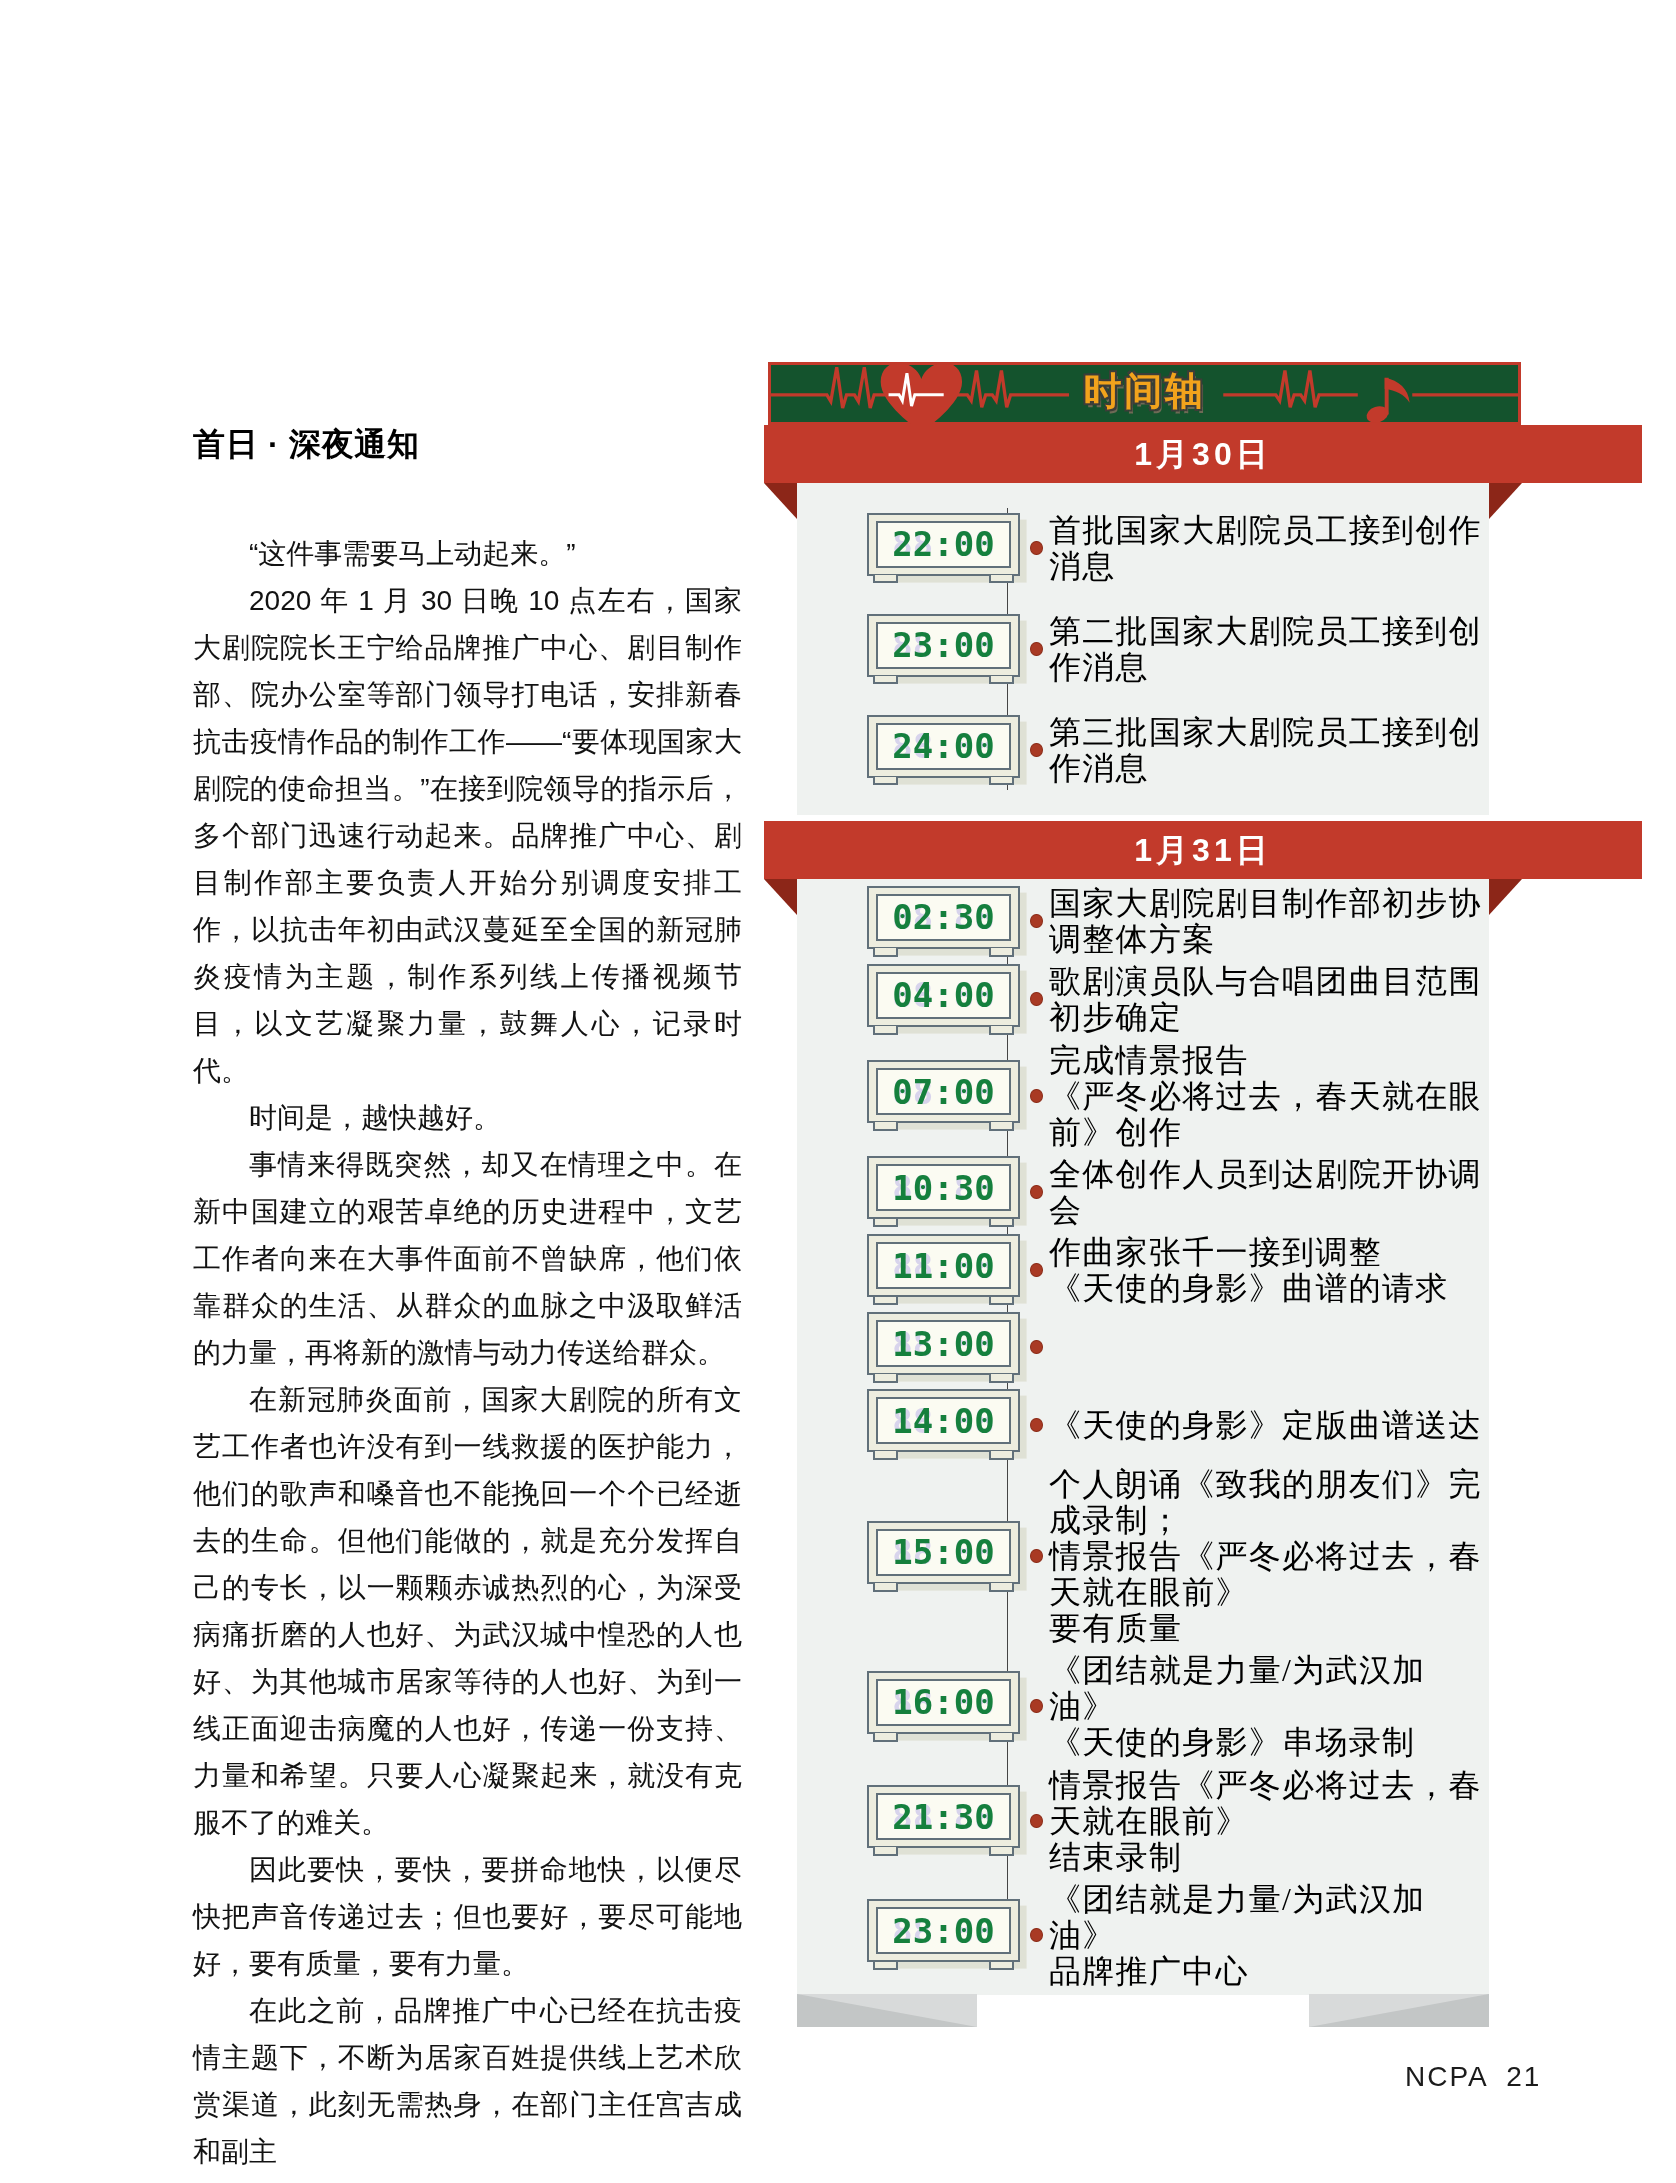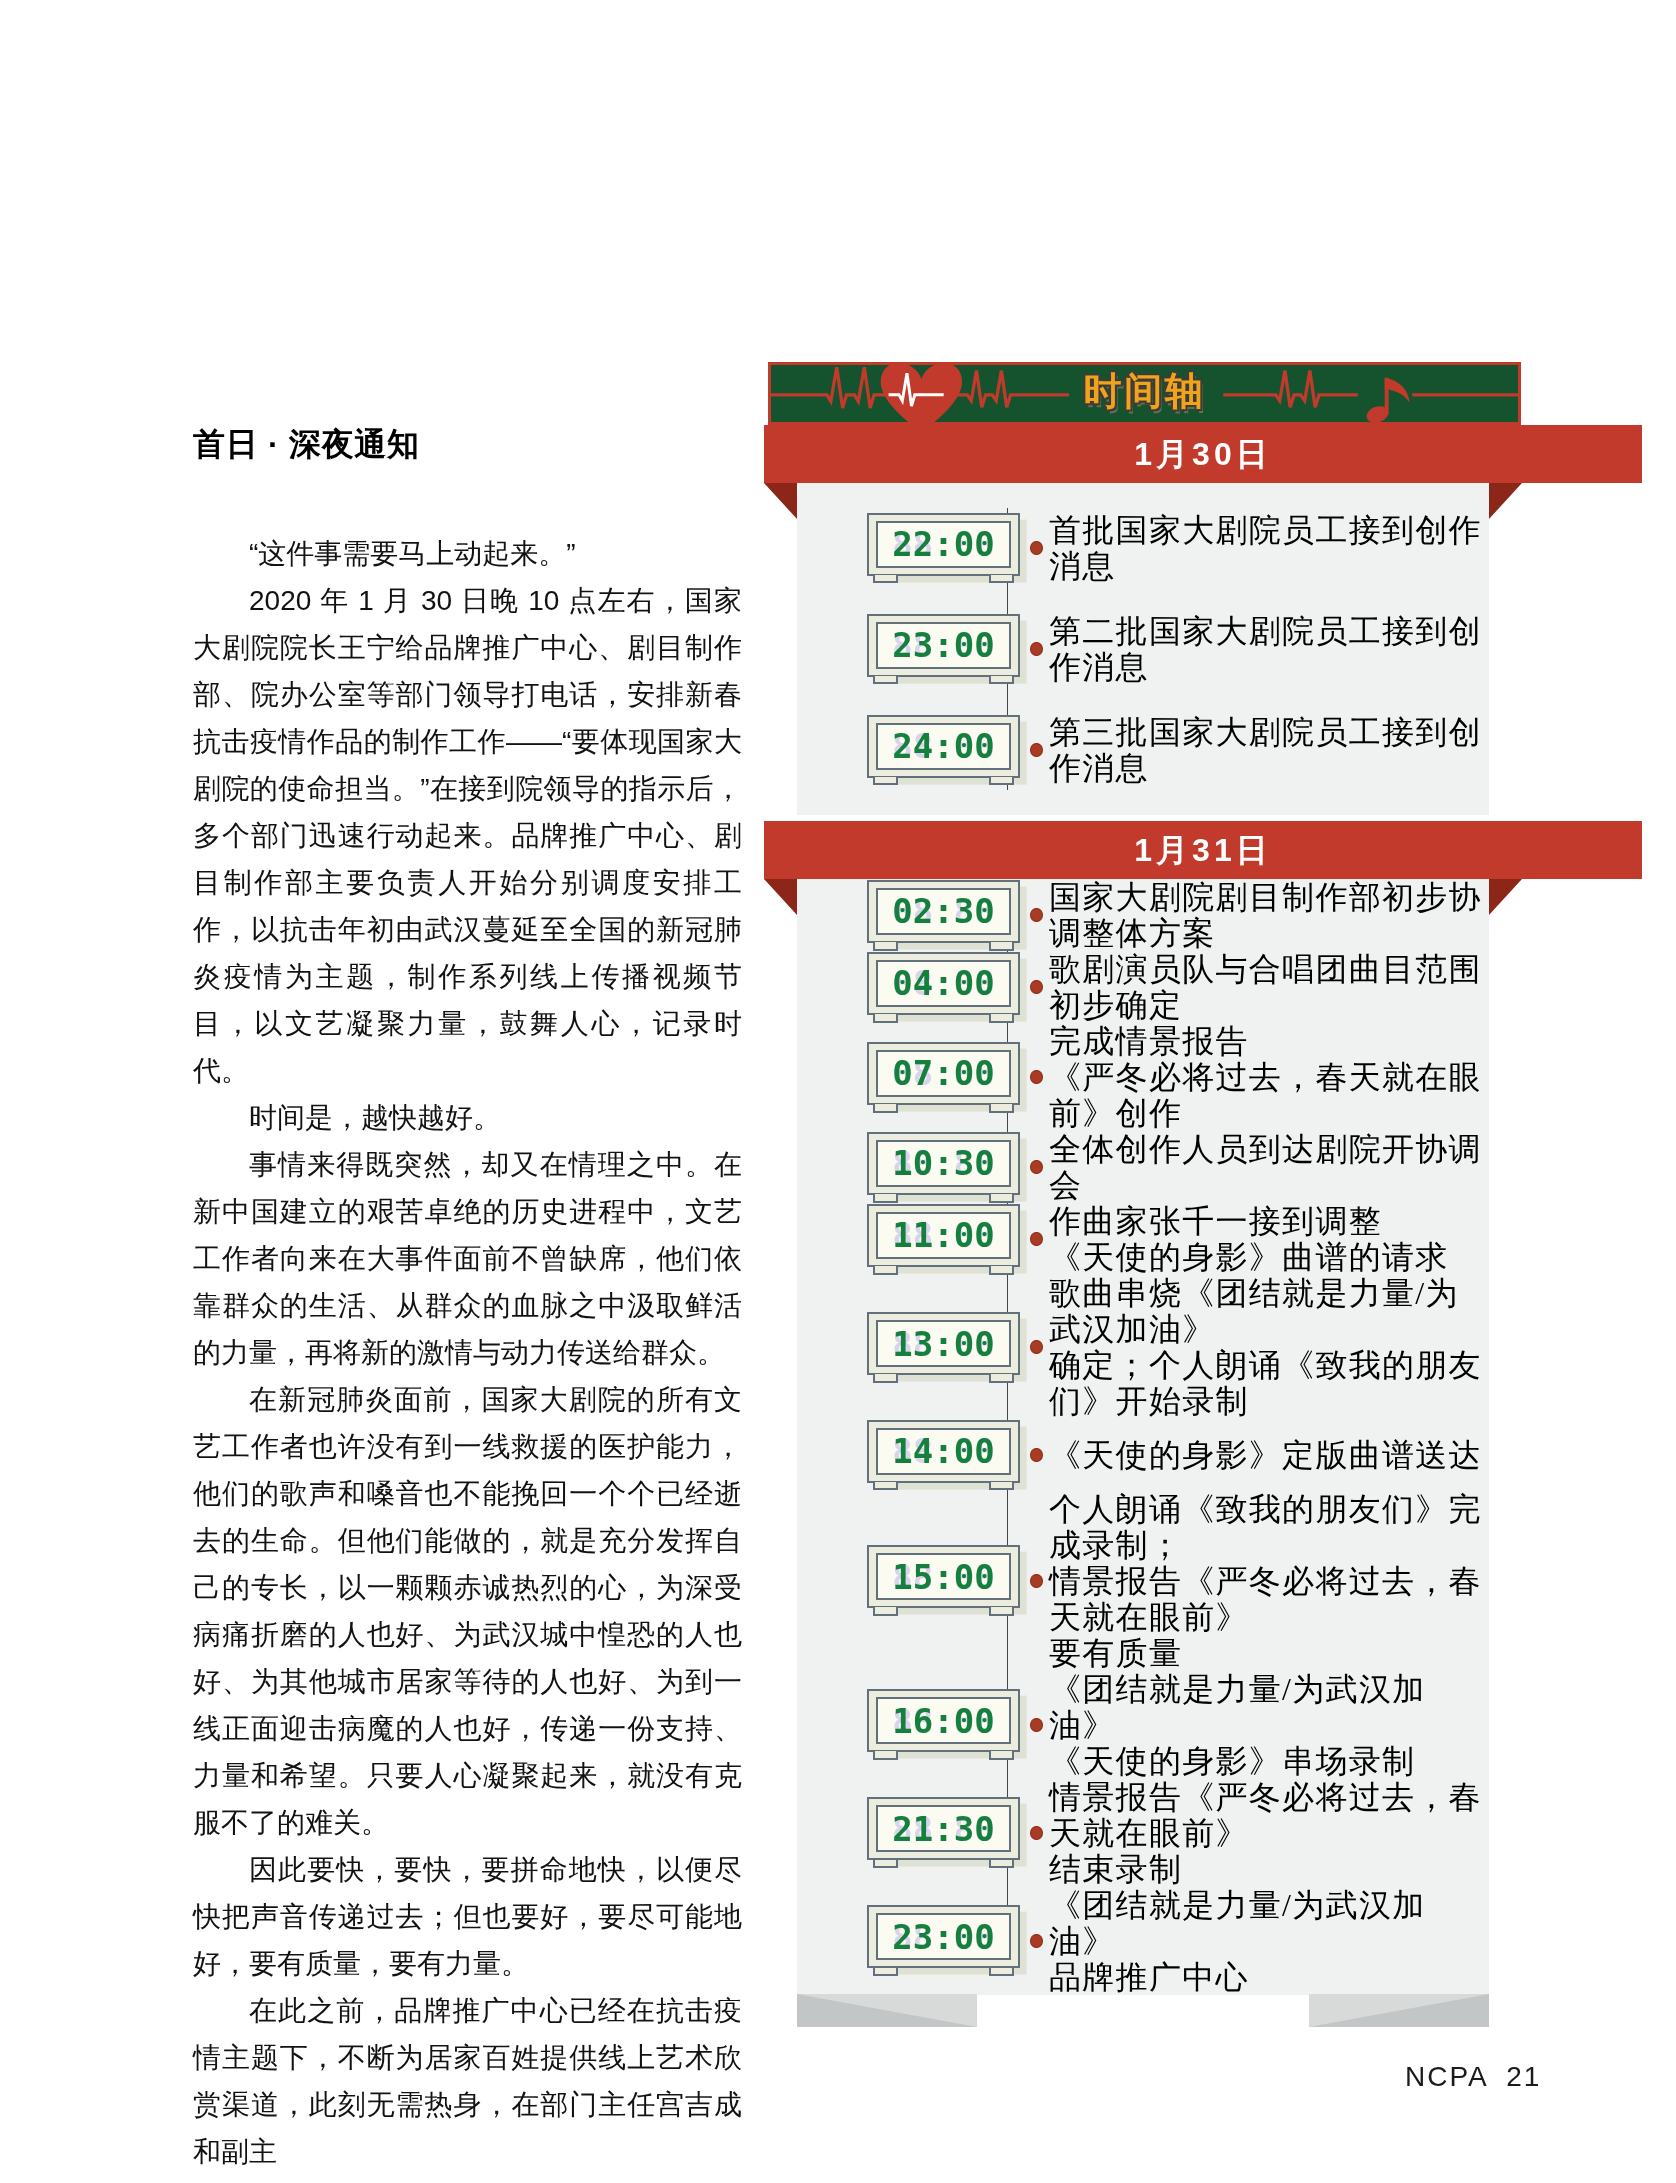--- a/index.html
+++ b/index.html
@@ -283,24 +283,20 @@
             <div class="clock-screen">
               <span class="clock-digits"><span class="clock-ghost">88:88</span><span class="clock-time">13:00</span></span>
             </div>
           </div>
           <div class="clock-feet">
             <span></span>
             <span></span>
           </div>
         </div>
         <span class="dot"></span>
-        <div class="event-text">
-          <div>歌曲串烧《团结就是力量/为武汉加油》</div>
-          <div>确定；个人朗诵《致我的朋友们》开始录制</div>
-        </div>
       </div>
       <div class="event">
         <div class="clock">
           <div class="clock-body">
             <div class="clock-screen">
               <span class="clock-digits"><span class="clock-ghost">88:88</span><span class="clock-time">14:00</span></span>
             </div>
           </div>
           <div class="clock-feet">
             <span></span>

